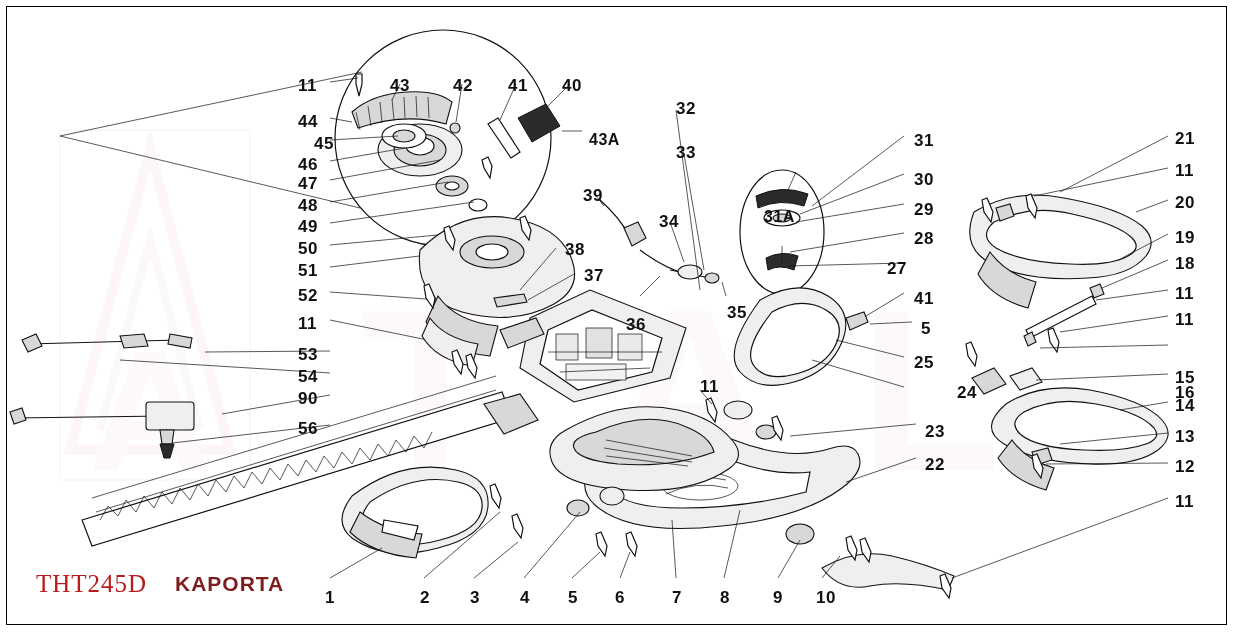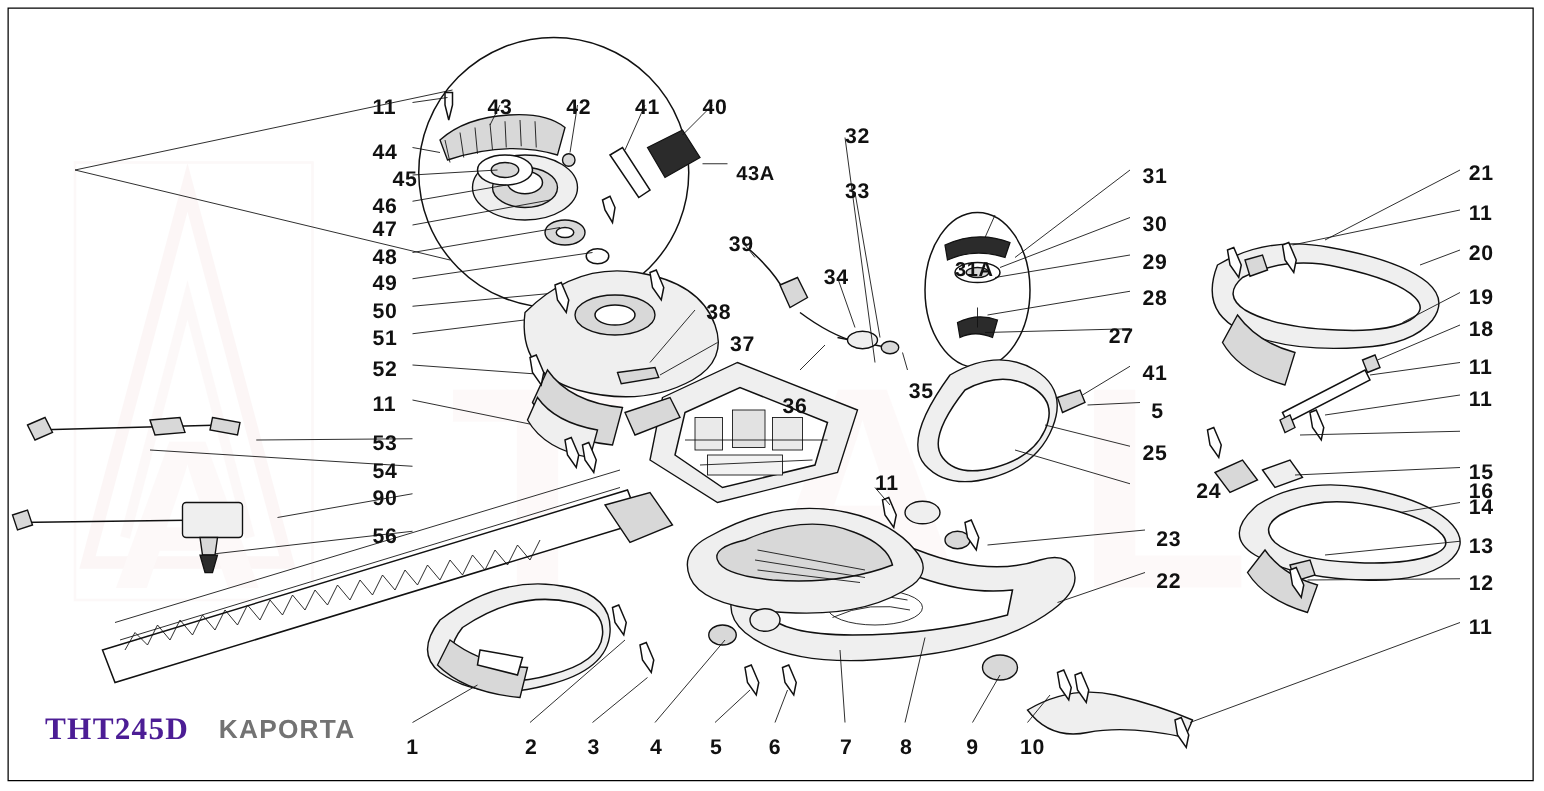--- a/index.html
+++ b/index.html
@@ -1,22 +1,22 @@
 <!DOCTYPE html>
 <html><head>
 <meta charset="utf-8">
 <style>
   html,body{margin:0;padding:0;background:#ffffff;}
   body{font-family:"Liberation Sans", sans-serif;}
   #page{position:relative;width:1235px;height:633px;background:#ffffff;overflow:hidden;}
   #frame{position:absolute;left:6px;top:6px;width:1221px;height:619px;border:1px solid #000;box-sizing:border-box;}
   .num{position:absolute;font-family:"Liberation Sans", sans-serif;font-size:17px;font-weight:bold;color:#111;letter-spacing:0.5px;}
   .num.small{font-size:16px;}
-  .title{position:absolute;left:36px;top:570px;font-size:25px;font-weight:bold;letter-spacing:1px;color:#4c1d95;font-family:"Liberation Serif", serif;}
-  .title2{position:absolute;left:175px;top:572px;font-size:21px;font-weight:bold;letter-spacing:1px;color:#737373;font-family:"Liberation Sans", sans-serif;}
+  .title{position:absolute;left:36px;top:570px;font-size:25px;font-weight:normal;letter-spacing:1px;color:#b91c1c;font-family:"Liberation Serif", serif;}
+  .title2{position:absolute;left:175px;top:572px;font-size:21px;font-weight:bold;letter-spacing:1px;color:#7f1d1d;font-family:"Liberation Sans", sans-serif;}
   svg{position:absolute;left:0;top:0;width:1235px;height:633px;}
   .pt{stroke:#111;stroke-width:1.2;fill:none;}
   .fillw{fill:#ffffff;stroke:#111;stroke-width:1.2;}
   .fillg{fill:#efefef;stroke:#111;stroke-width:1.1;}
   .fillgd{fill:#d8d8d8;stroke:#111;stroke-width:1.1;}
   .dk{fill:#2b2b2b;stroke:#111;stroke-width:1;}
   .thin{stroke:#111;stroke-width:0.7;fill:none;}
 </style>
 </head>
 <body>

